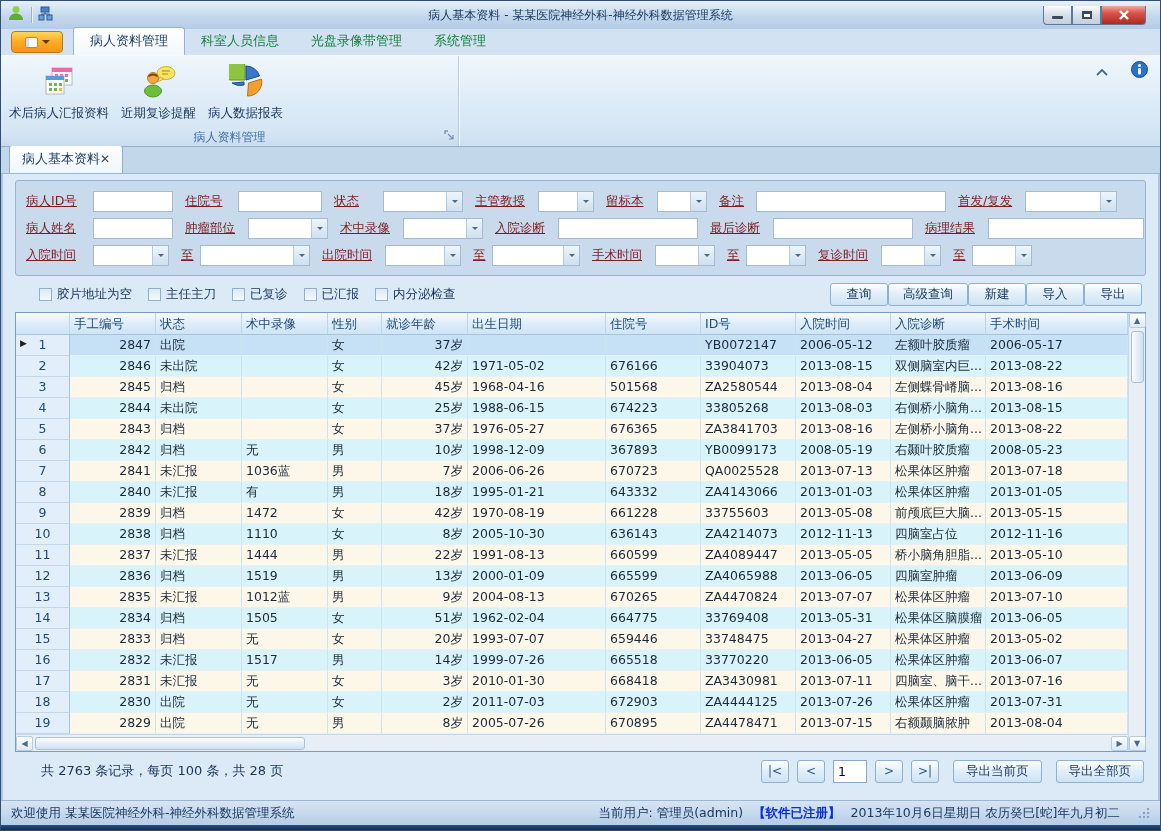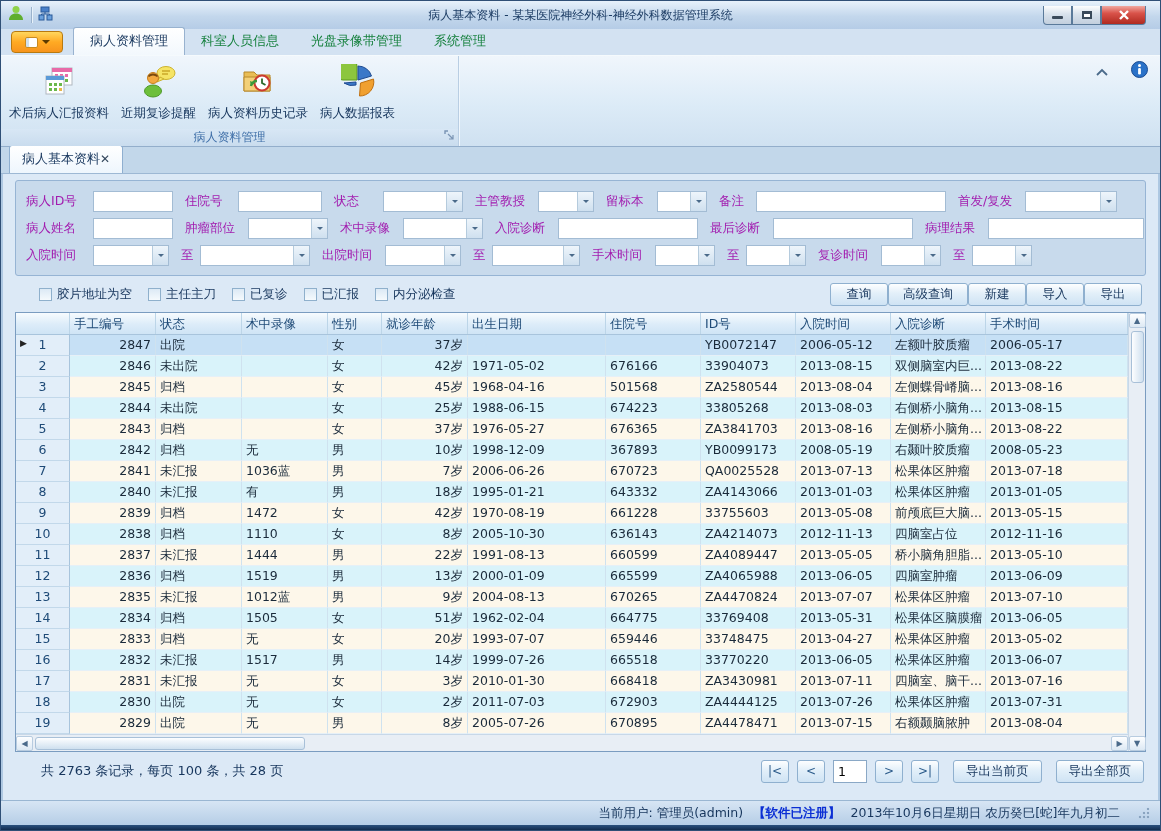--- a/index.html
+++ b/index.html
@@ -52,21 +52,21 @@
   .doctab { display:flex; align-items:center; padding:4px 12px 5px; font-size:13px; color:#17365d;
             background:linear-gradient(#ffffff,#eef6fd); border:1px solid #8fafd0; border-bottom:none; border-radius:3px 3px 0 0; }
   .doctab .x { color:#33475c; font-size:12px; font-weight:bold; line-height:1; }
 
   
   .content { flex:1; background:#dce9f6; padding:6px 12px 0; display:flex; flex-direction:column; overflow:hidden;
              border-left:2px solid #aec8e2; border-right:2px solid #aec8e2; }
   .filter-panel { background:#c8daec; border:1px solid #96b4d4; border-radius:3px; padding:7px 10px; }
   .frow { display:flex; align-items:center; height:22px; margin:2px 0 5px; white-space:nowrap; }
   .frow:last-child { margin-bottom:2px; }
-  .flabel { font-size:12.5px; color:#a21caf; margin-right:5px; flex:0 0 auto; }
+  .flabel { font-size:12.5px; color:#7f1d1d; margin-right:5px; flex:0 0 auto;text-decoration:underline; }
   .finput { height:21px; border:1px solid #a3bcd4; background:#fff; margin-right:12px; flex:0 0 auto; font-size:12px; padding:0 3px; }
   .fcombo { height:21px; border:1px solid #a3bcd4; background:#fff; margin-right:12px; display:flex; flex:0 0 auto; }
   .fcombo .box { flex:1; }
   .fcombo .arrow { width:16px; background:linear-gradient(#eef5fb,#cfe0ef); border-left:1px solid #b5cbdd;
                    display:flex; align-items:center; justify-content:center; }
   .fcombo .arrow i { width:0; height:0; border:3.5px solid transparent; border-top-color:#4a6a8a; margin-top:4px; }
 
   .toolbar-row { margin:7px 2px 6px; display:flex; align-items:center; }
   .checks { display:flex; gap:16px; margin-left:22px; }
   .check { display:flex; align-items:center; gap:5px; }
@@ -236,33 +236,20 @@
                 <ellipse cx="11" cy="27" rx="8.5" ry="6" fill="#6dbf3b" stroke="#4e992a"></ellipse>
                 <circle cx="11" cy="14" r="5.5" fill="#f3a83f" stroke="#c77f1e"></circle>
                 <path d="M6 12c1-3.5 9-3.5 10 0l-1 1c-2.5-2-5.5-2-8 0z" fill="#7a4a10"></path>
               </svg>
           </span>
           <span class="lbl">近期复诊提醒</span>
         </div>
         <div class="rbigbtn">
           <span>
             <svg width="34" height="34" viewBox="0 0 34 34">
-                <path d="M3 8h10l3 3h13v16H3z" fill="#e9bd55" stroke="#b8882a"></path>
-                <path d="M3 13h26v14H3z" fill="#f3d078" stroke="#b8882a"></path>
-                <circle cx="21" cy="19" r="7.5" fill="#fff" stroke="#cc3b30" stroke-width="2"></circle>
-                <path d="M21 14.5V19l3.5 2" stroke="#2a6a2a" stroke-width="1.8" fill="none"></path>
-                <path d="M10 22a6 6 0 016-5" stroke="#3a9a3a" stroke-width="2.4" fill="none"></path>
-                <path d="M9 17l1 5 4-3z" fill="#3a9a3a"></path>
-              </svg>
-          </span>
-          <span class="lbl">病人资料历史记录</span>
-        </div>
-        <div class="rbigbtn">
-          <span>
-            <svg width="34" height="34" viewBox="0 0 34 34">
                 <path d="M15 16V2A14 14 0 101 16z" fill="#8cc63e" stroke="#5e9a1e" transform="translate(1,0)"></path>
                 <path d="M17 16V2a14 14 0 0113.5 10z" fill="#3b78c8" stroke="#1e4a90"></path>
                 <path d="M31.5 14A14 14 0 0117.5 31l1-13z" fill="#f0a030" stroke="#c07010" transform="translate(1,1)"></path>
                 <path d="M16 18a14 14 0 01-12-2l12-1z" fill="#3b78c8" stroke="#1e4a90" transform="translate(-1,3)"></path>
               </svg>
           </span>
           <span class="lbl">病人数据报表</span>
         </div>
       </div>
       <div class="rg-caption">
@@ -745,20 +732,21 @@
         <input class="pinput" value="1" style="">
         <button class="pbtn">&gt;</button>
         <button class="pbtn">&gt;|</button>
         <button class="exbtn">导出当前页</button>
         <button class="exbtn">导出全部页</button>
       </div>
     </div>
   </div>
 
   <div class="statusbar">
+    <span>欢迎使用 某某医院神经外科-神经外科数据管理系统</span>
     <div class="sb-right">
       <span>当前用户: 管理员(admin)</span>
       <span class="reg-link">【软件已注册】</span>
       <span>2013年10月6日星期日 农历癸巳[蛇]年九月初二</span>
       <span class="grip"></span>
     </div>
   </div>
   <div class="bottomedge"></div>
 
 </div>

